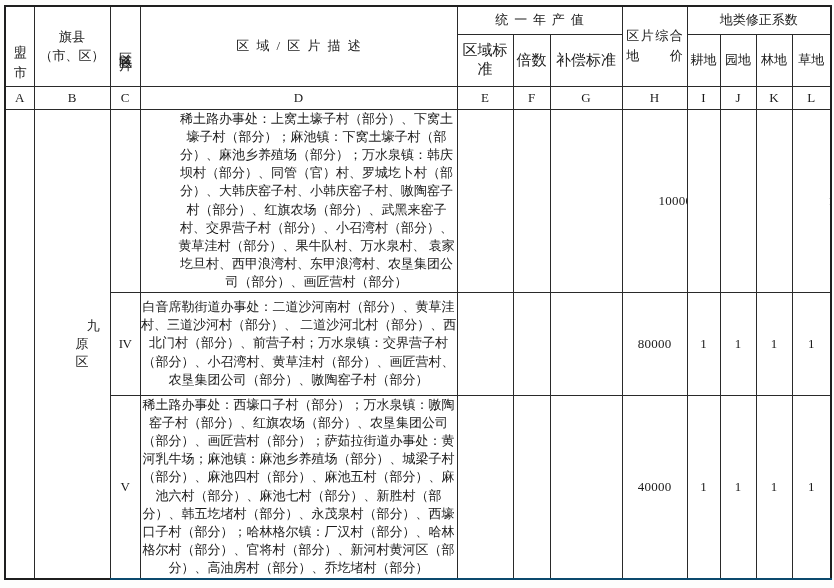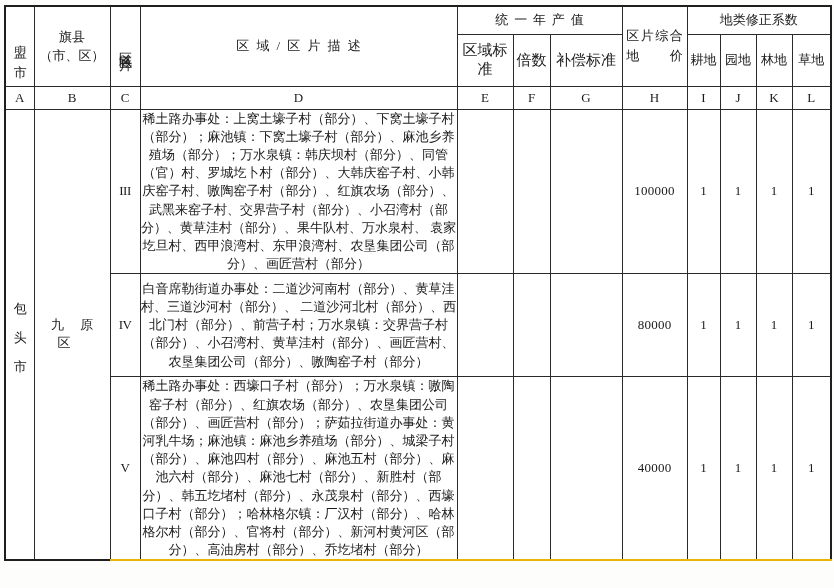--- a/index.html
+++ b/index.html
@@ -21,30 +21,30 @@
   table.land td {
     border: 1px solid #2a2a2a;
     text-align: center;
     vertical-align: middle;
     overflow: hidden;
     font-size: 13px;
     padding: 0;
   }
   
   table.land { border: 2px solid #1f1f1f; }
-  table.land tr:last-child td { border-bottom: 2px solid #eab308; }
+  table.land tr:last-child td { border-bottom: 2px solid #0c4a6e; }
 
   
   tr.hr1 > td { height: 28px; }
   tr.hr2 > td { height: 52px; }
   tr.hr3 > td { height: 37px; font-size: 15px; }
   tr.letters > td { height: 23px; font-size: 13px; font-family: "Liberation Serif", serif; }
 
   
-  tr.r-iii > td { height: 150px; }
+  tr.r-iii > td { height: 150px; padding-left: 36px; }
   tr.r-iv  > td { height: 103px; }
   tr.r-v   > td { height: 180px; }
 
   .vtext {
     writing-mode: vertical-rl;
     text-orientation: upright;
     margin: 0 auto;
     letter-spacing: 0.15em;
   }
   .vtext-wide { letter-spacing: 2.2em; }

